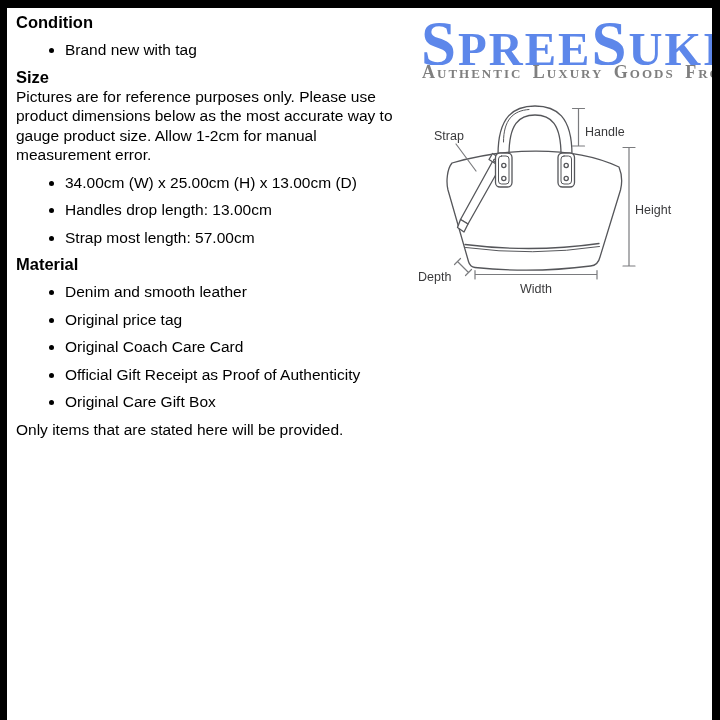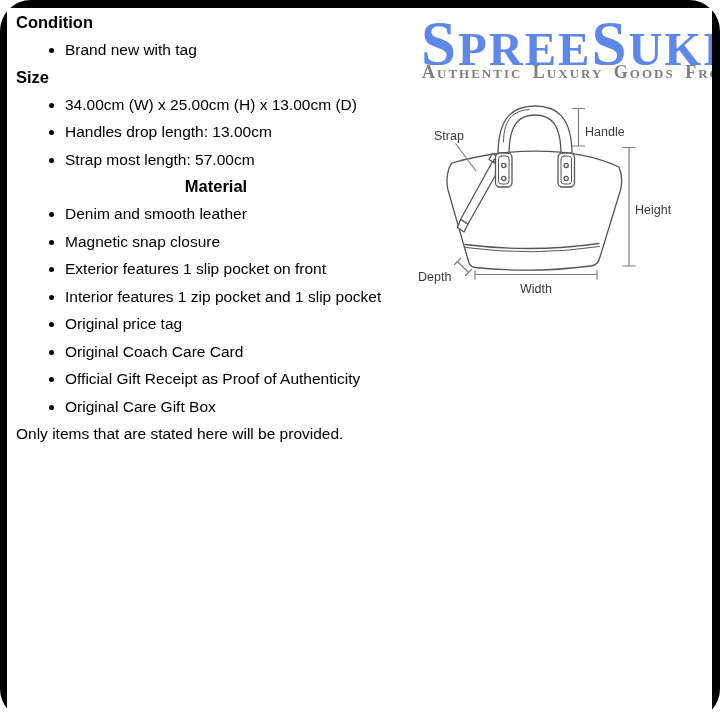--- a/index.html
+++ b/index.html
@@ -1,18 +1,18 @@
 <!DOCTYPE html>
 <html><head>
 <meta charset="utf-8">
 <style>
   html,body{margin:0;padding:0;background:#fff;}
   .stage{
     position:relative;width:720px;height:720px;background:#ffffff;
-    overflow:hidden;font-family:"Liberation Sans",sans-serif;color:#000;border-radius:31px;
+    overflow:hidden;font-family:"Liberation Sans",sans-serif;color:#000;
   }
   
   .frame-top{position:absolute;left:0;top:0;width:720px;height:8px;background:#000;}
   .frame-left{position:absolute;left:0;top:0;width:7px;height:720px;background:#000;}
   .frame-right{position:absolute;right:0;top:0;width:8px;height:720px;background:#000;}
 
   
   .desc{
     position:absolute;left:16px;top:13px;width:400px;
     font-size:15.5px;line-height:19.5px;
@@ -20,21 +20,21 @@
   .desc h3{font-size:16.5px;line-height:19px;margin:0;font-weight:bold;}
   .desc p{margin:0;}
   .desc ul{margin:0;padding-left:41px;}
   .desc li{margin:8px;}
   .size-note{max-width:381px;}
   .mt-h-condition{margin-top:7px;}
   .mt-ul-condition{margin-top:23px;}
   .mt-h-size{margin-top:21px;}
   .mt-p-size{margin-top:23px;}
   .mt-ul-size{margin-top:19px;}
-  .mt-h-material{margin-top:32px;text-align:center;}
+  .mt-h-material{margin-top:32px;}
   .mt-ul-material{margin-top:23px;}
   .mt-h-details{margin-top:41px;}
   .mt-ul-details{margin-top:22px;}
   .mt-h-comeswith{margin-top:21px;}
   .mt-ul-comeswith{margin-top:23px;}
   .mt-footer{margin-top:19px;}
 
   
   .wordmark{
     position:absolute;left:421px;top:13px;width:291px;height:52px;
@@ -68,36 +68,32 @@
   <div class="frame-right"></div>
 
   <div class="desc">
 
     <h3 class="mt-h-condition">Condition</h3>
     <ul class="mt-ul-condition">
       <li>Brand new with tag</li>
     </ul>
 
     <h3 class="mt-h-size">Size</h3>
+    <p class="mt-p-size size-note">Pictures are for reference purposes only. Please use product dimensions below as the most accurate way to gauge product size. Allow 1-2cm for manual measurement error.</p>
     <ul class="mt-ul-size">
       <li>34.00cm (W) x 25.00cm (H) x 13.00cm (D)</li>
       <li>Handles drop length: 13.00cm</li>
       <li>Strap most length: 57.00cm</li>
     </ul>
 
     <h3 class="mt-h-material">Material</h3>
     <ul class="mt-ul-material">
       <li>Denim and smooth leather</li>
     </ul>
 
-    <ul class="mt-ul-details">
-      <li>Magnetic snap closure</li>
-      <li>Exterior features 1 slip pocket on front</li>
-      <li>Interior features 1 zip pocket and 1 slip pocket</li>
-    </ul>
 
     <ul class="mt-ul-comeswith">
       <li>Original price tag</li>
       <li>Original Coach Care Card</li>
       <li>Official Gift Receipt as Proof of Authenticity</li>
       <li>Original Care Gift Box</li>
     </ul>
 
     <p class="mt-footer">Only items that are stated here will be provided.</p>
   </div>

